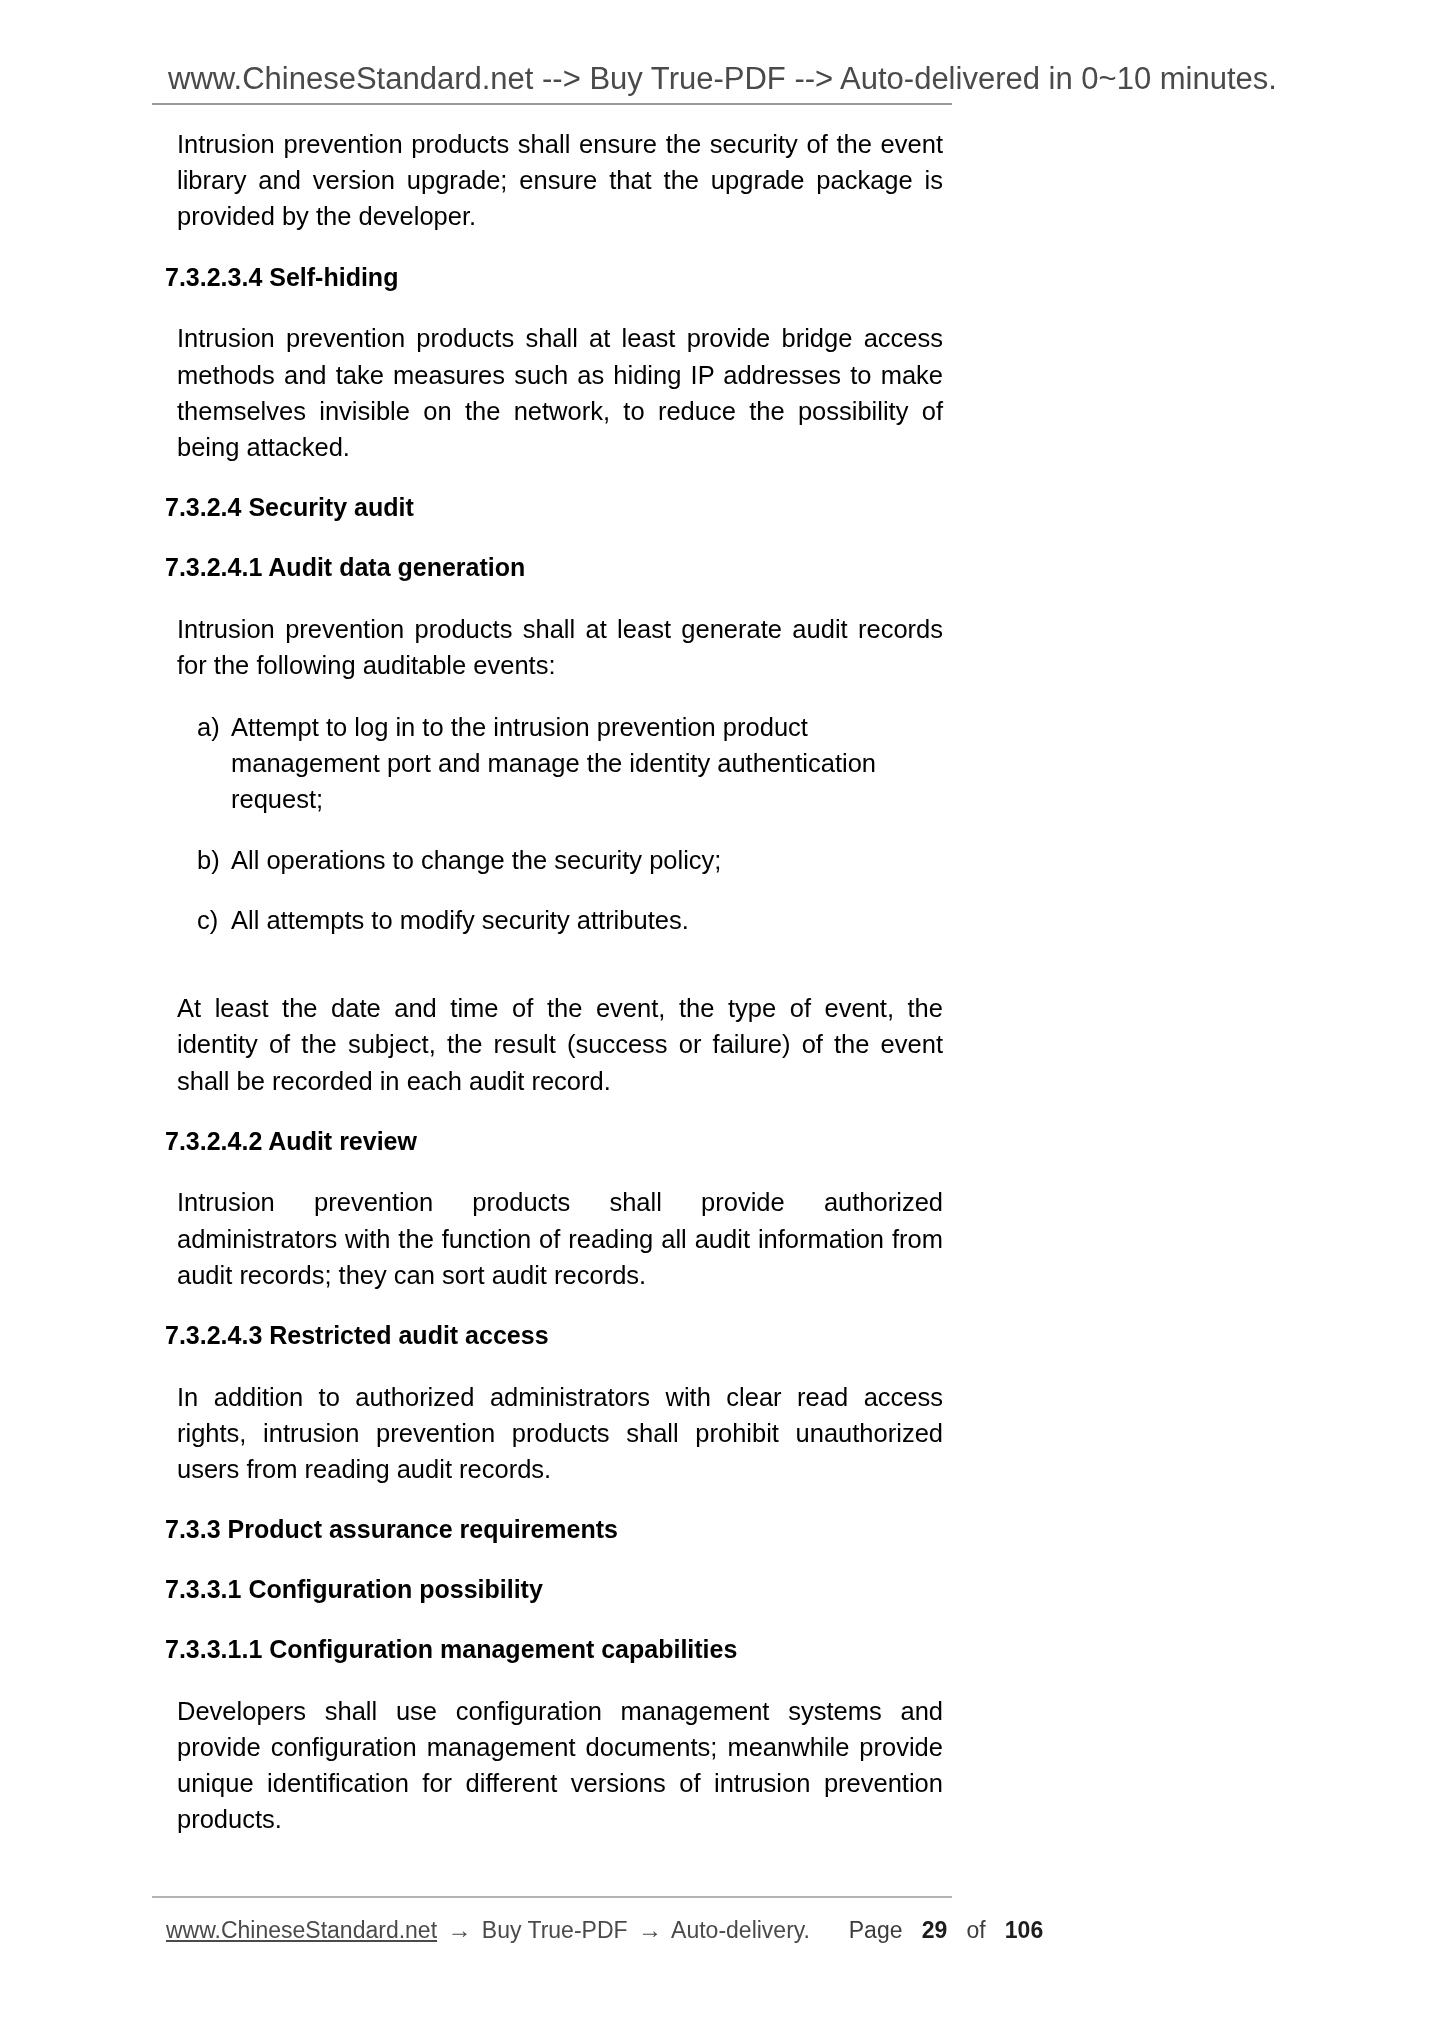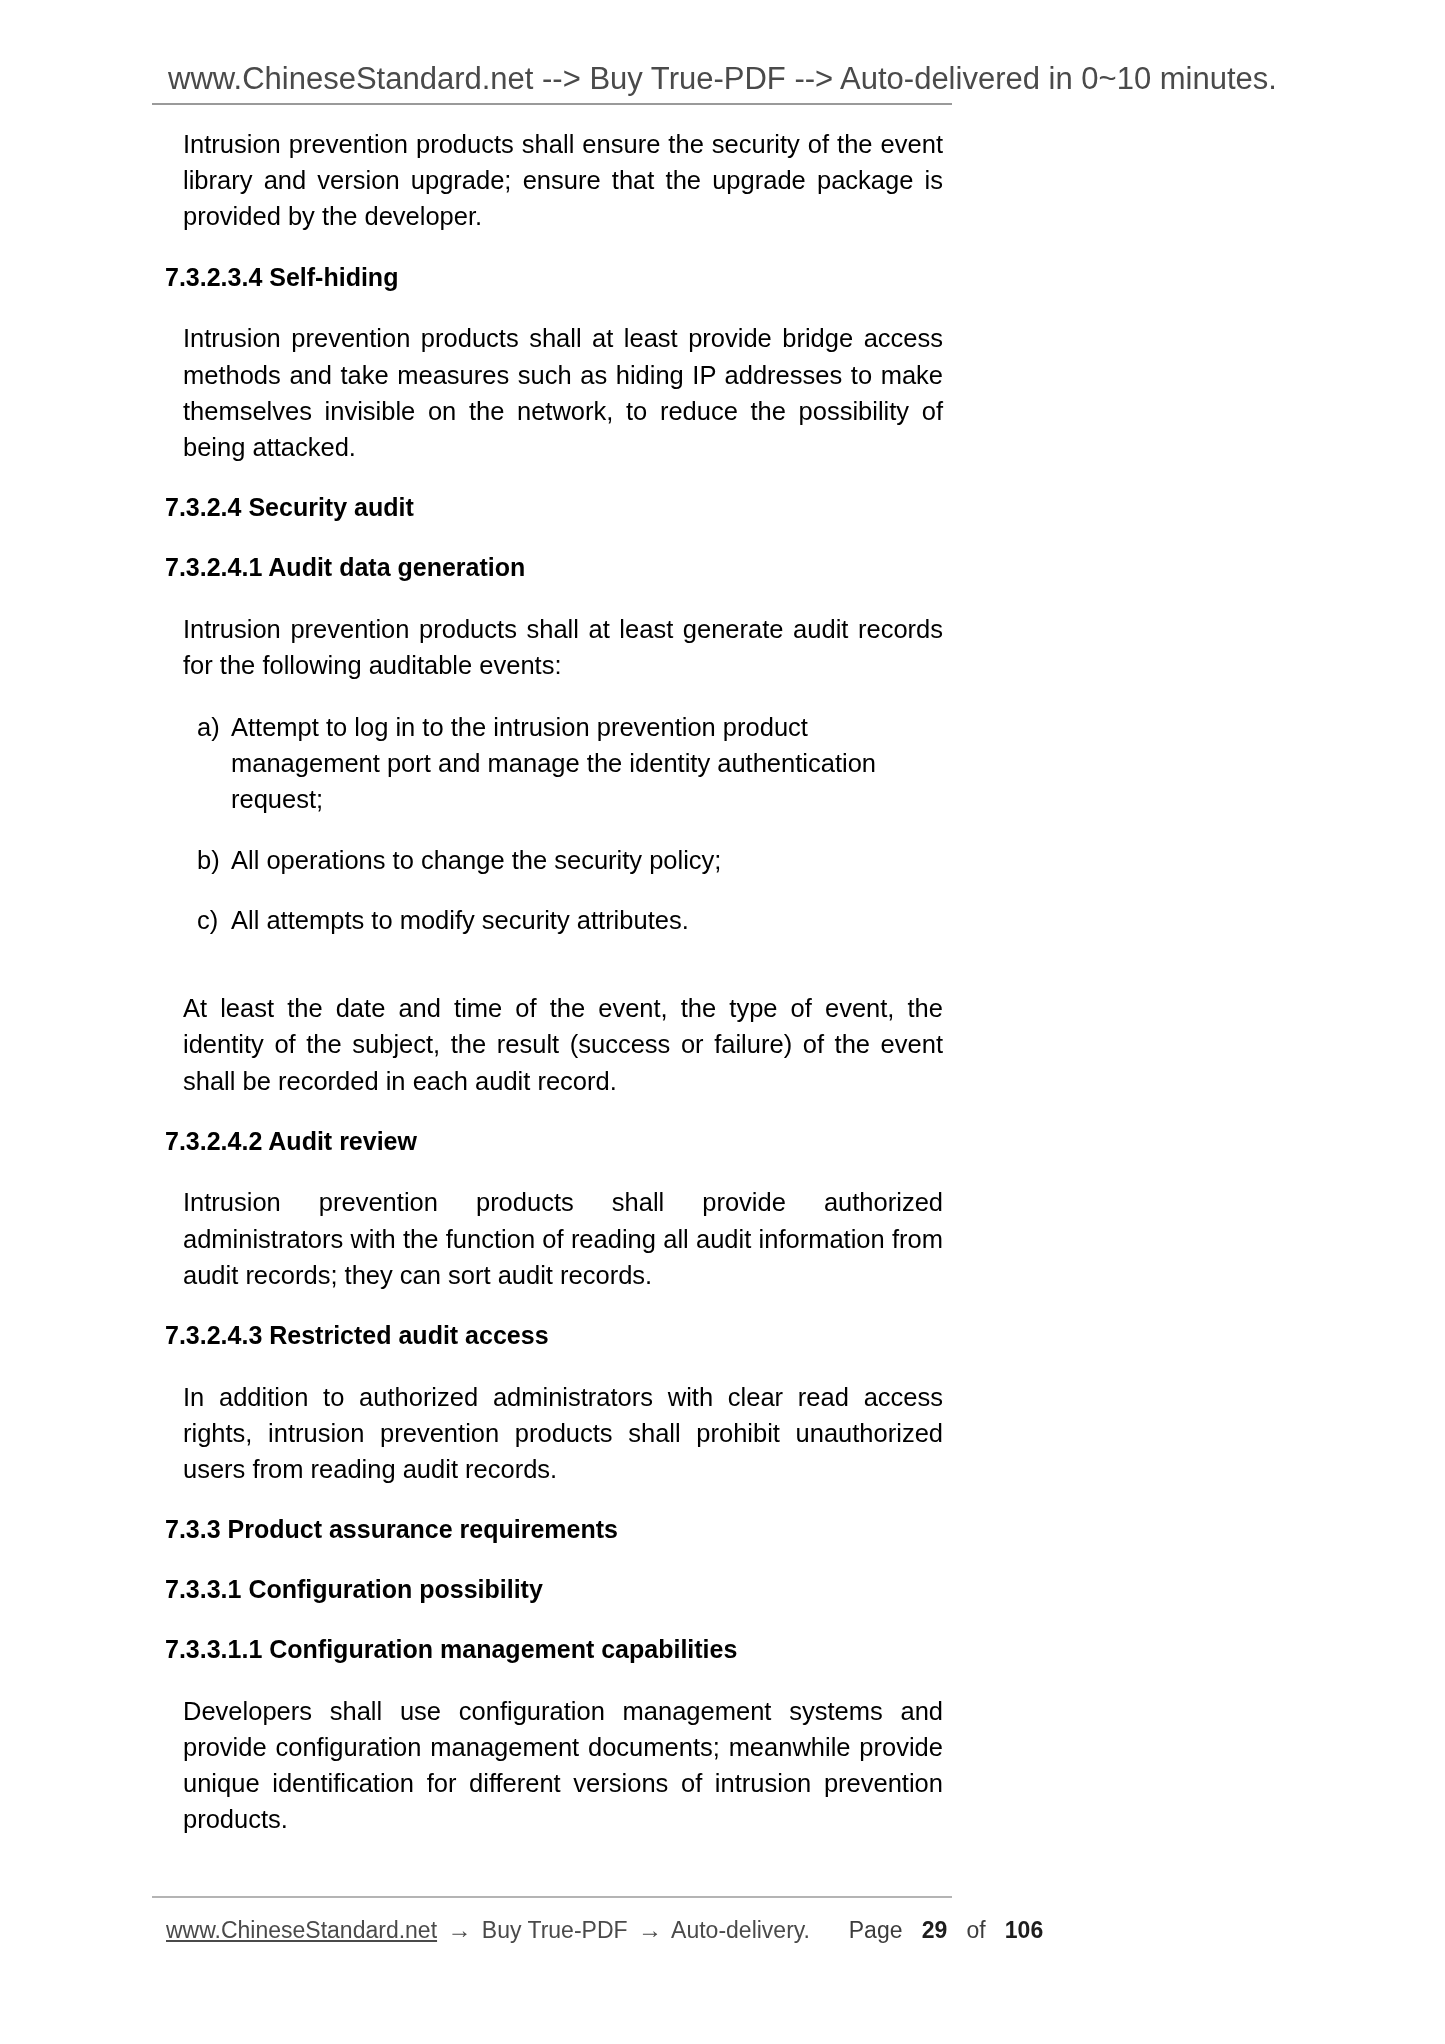--- a/index.html
+++ b/index.html
@@ -55,21 +55,21 @@
 
   
   .content {
     position: absolute;
     top: 126px;
     left: 165px;
     width: 778px;
   }
 
   p.body-para {
-    margin: 0 0 26px 18px;
+    margin: 0 0 26px 12px;
     font-size: 25.5px;
     line-height: 1.42;
     text-align: justify;
     text-justify: inter-word;
     color: #000;
   }
 
   h3.section-head {
     margin: 0 0 26px 0;
     font-size: 25px;

